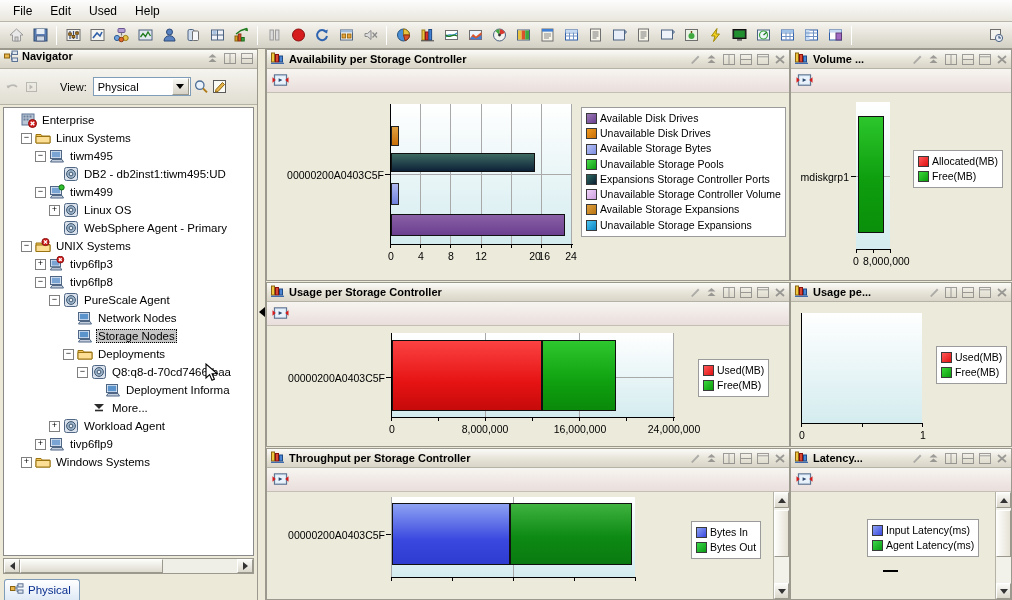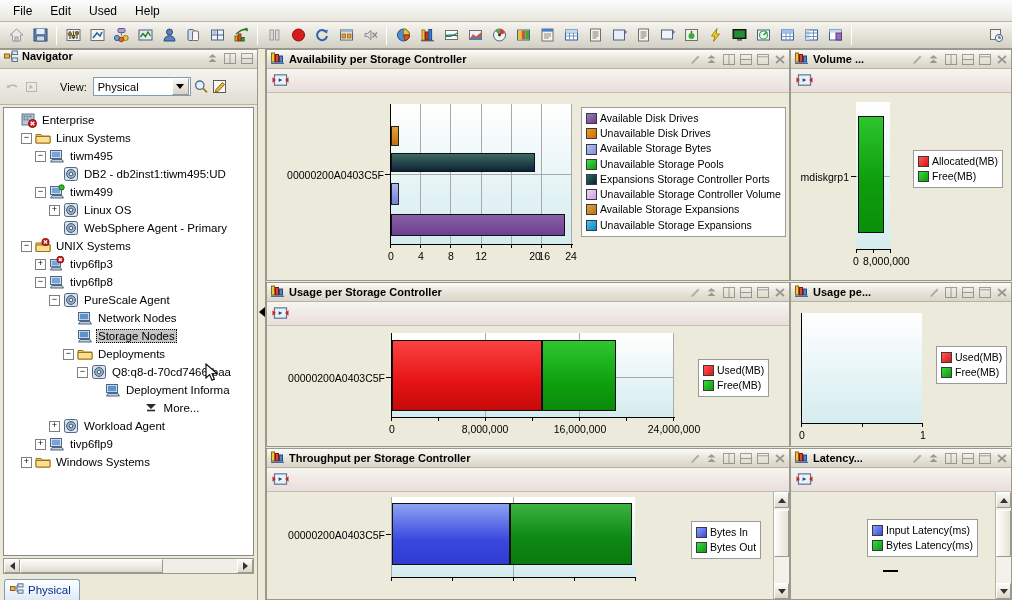--- a/index.html
+++ b/index.html
@@ -707,21 +707,21 @@
             </div>
             <div class="trow" style="padding-left: 84px;">
               <span class="exp-none"></span>
               <span class="ticon"><svg width="16" height="16" viewBox="0 0 16 16">
                   <rect x="1.5" y="2.5" width="11" height="8" fill="#e6edf5" stroke="#4f6784"></rect>
                   <rect x="2.8" y="3.7" width="8.4" height="5.6" fill="#5b93cc"></rect>
                   <path d="M3 11.5h10l1.5 2.5H1.5Z" fill="#c3cddb" stroke="#4f6784"></path>
                 </svg></span>
               <span class="tlabel">Deployment Informa</span>
             </div>
-            <div class="trow" style="padding-left: 70px; justify-content: center;">
+            <div class="trow" style="padding-left: 70px;">
               <span class="exp-none"></span>
               <span class="ticon"><svg width="16" height="16" viewBox="0 0 16 16">
                   <path d="M3 4h10 L8 9Z" fill="#2b2b2b"></path>
                   <path d="M4 10.5h8" stroke="#2b2b2b" stroke-width="1.6"></path>
                 </svg></span>
               <span class="tlabel">More...</span>
             </div>
             <div class="trow" style="padding-left: 42px;">
               <span class="exp">+</span>
               <span class="ticon"><svg width="16" height="16" viewBox="0 0 16 16">
@@ -1336,21 +1336,21 @@
           </div>
           <div class="cpanel-body">
             <div class="plot">
               <div class="legendbox" style="left:72px; top:22px;">
                 <div class="litem">
                     <span class="swatch" style="background:linear-gradient(135deg,#8da2f2,#3a48e0)"></span>
                     <span>Input Latency(ms)</span>
                   </div>
                 <div class="litem">
                     <span class="swatch" style="background:linear-gradient(135deg,#3bd84b,#0b9a14)"></span>
-                    <span>Bytes Latency(ms)</span>
+                    <span>Agent Latency(ms)</span>
                   </div>
               </div>
               <div class="axisline" style="left:88px;top:73px;width:15px;height:2px;"></div>
             </div>
             <div class="vscroll">
               <div class="vsc-arrow">
                   <span class="tri-up"></span>
                 </div>
               <div class="vsc-track">
                   <div class="vsc-thumb"></div>

